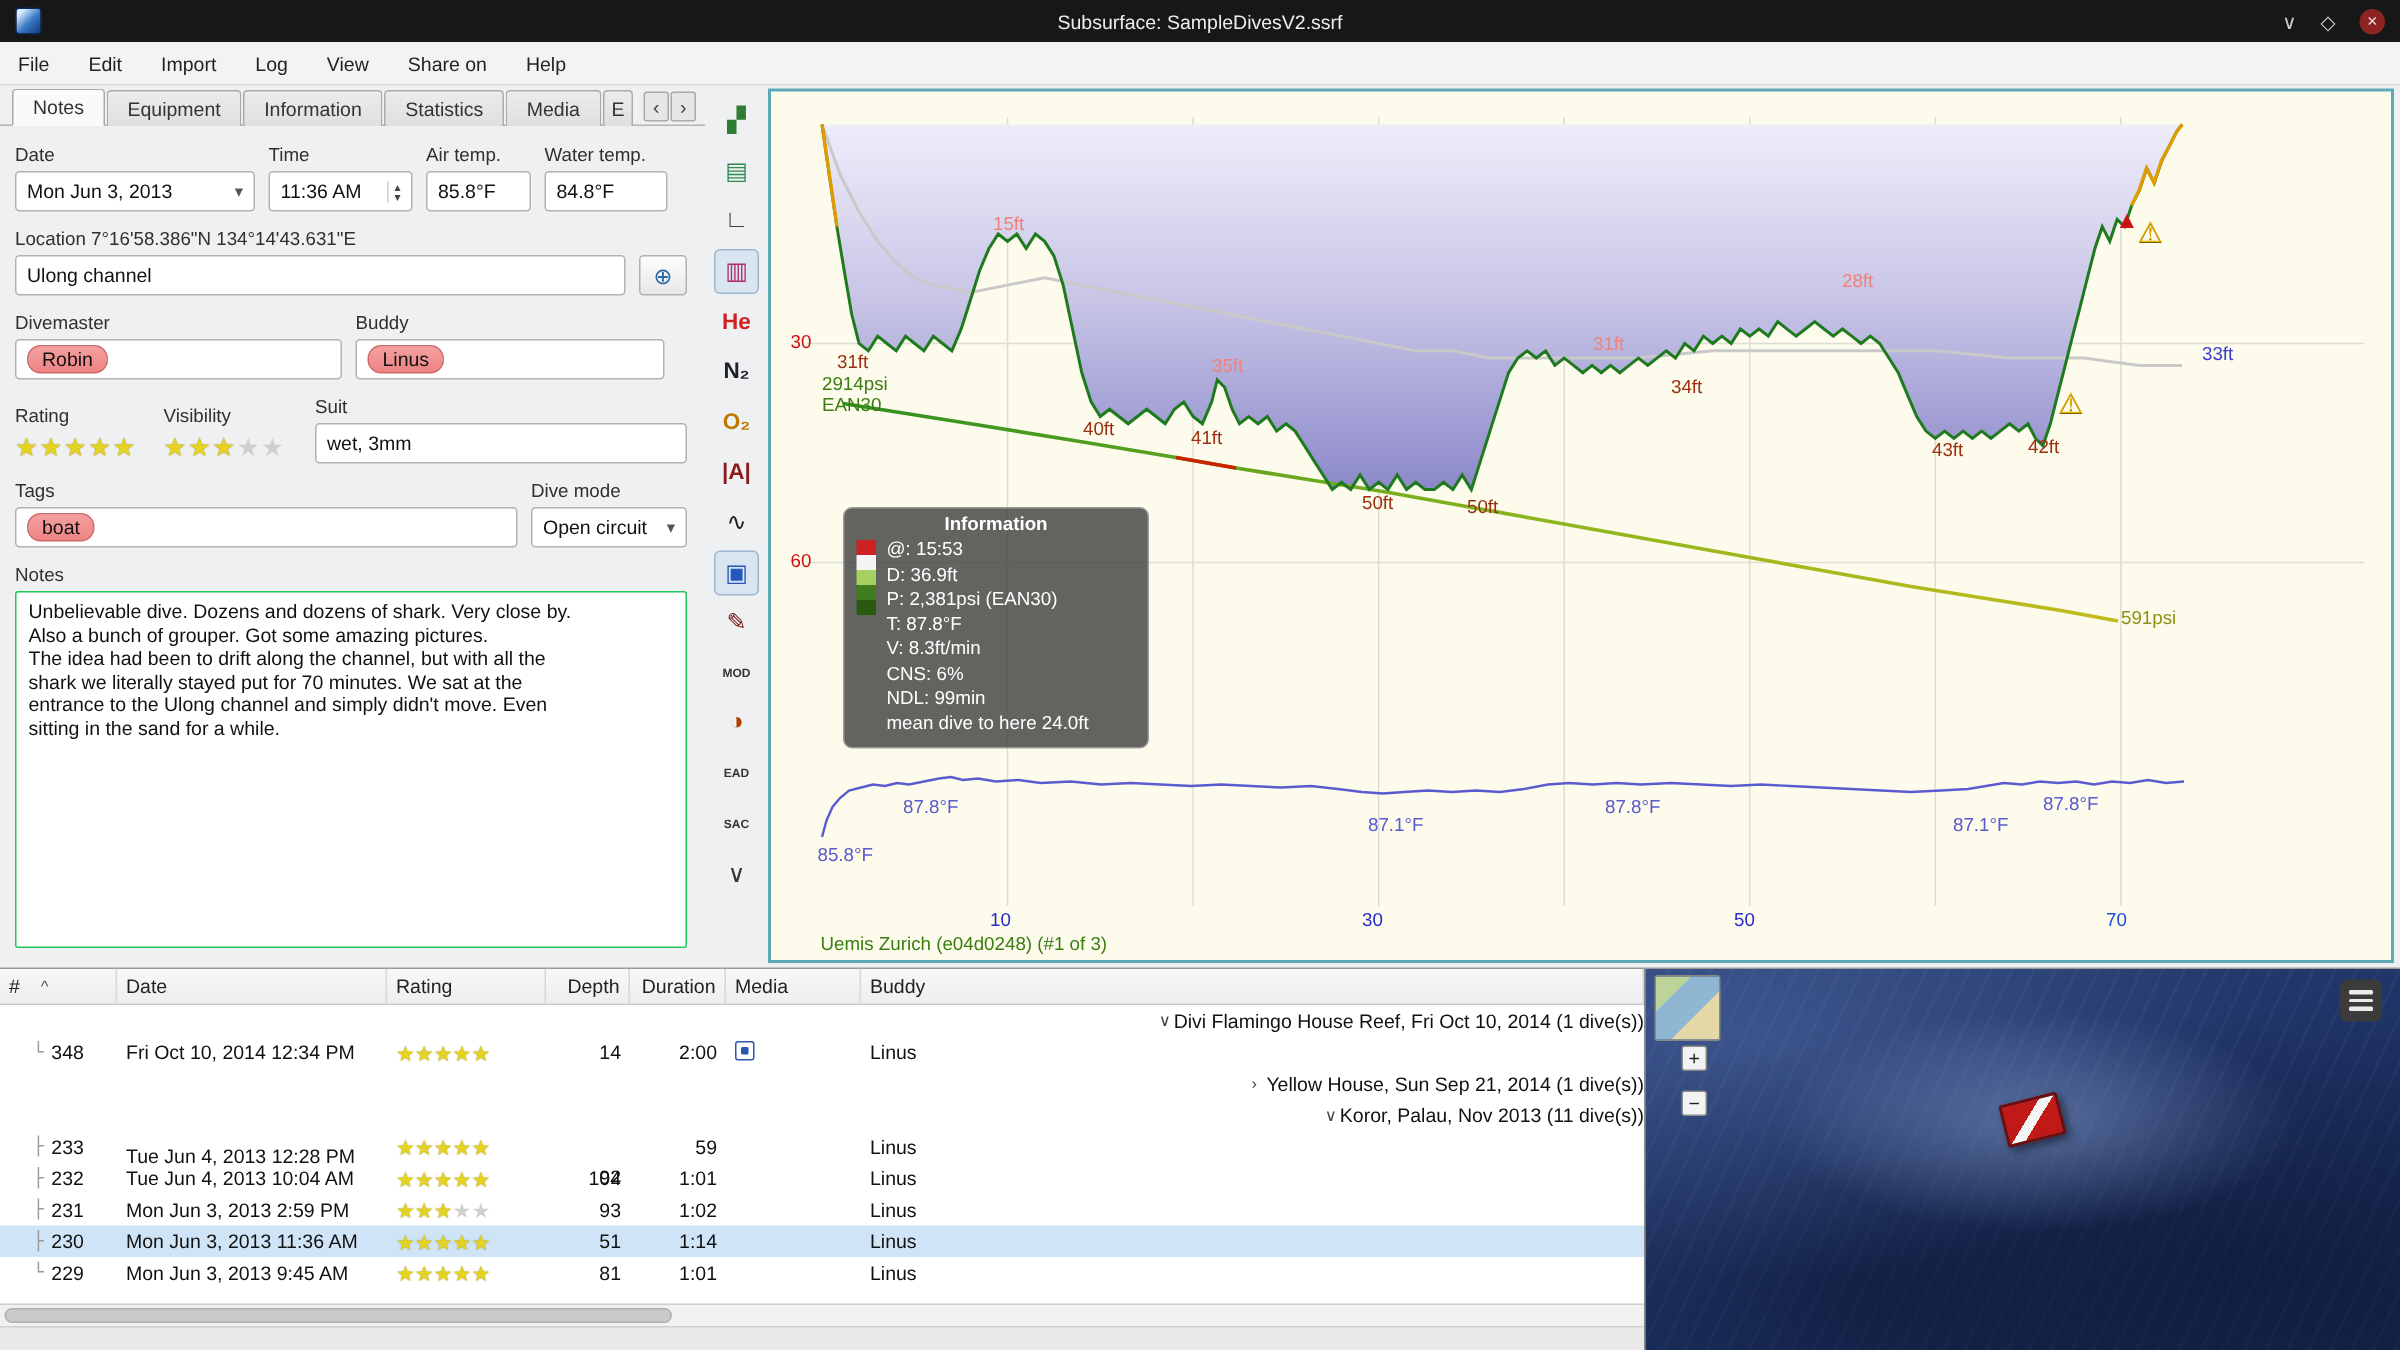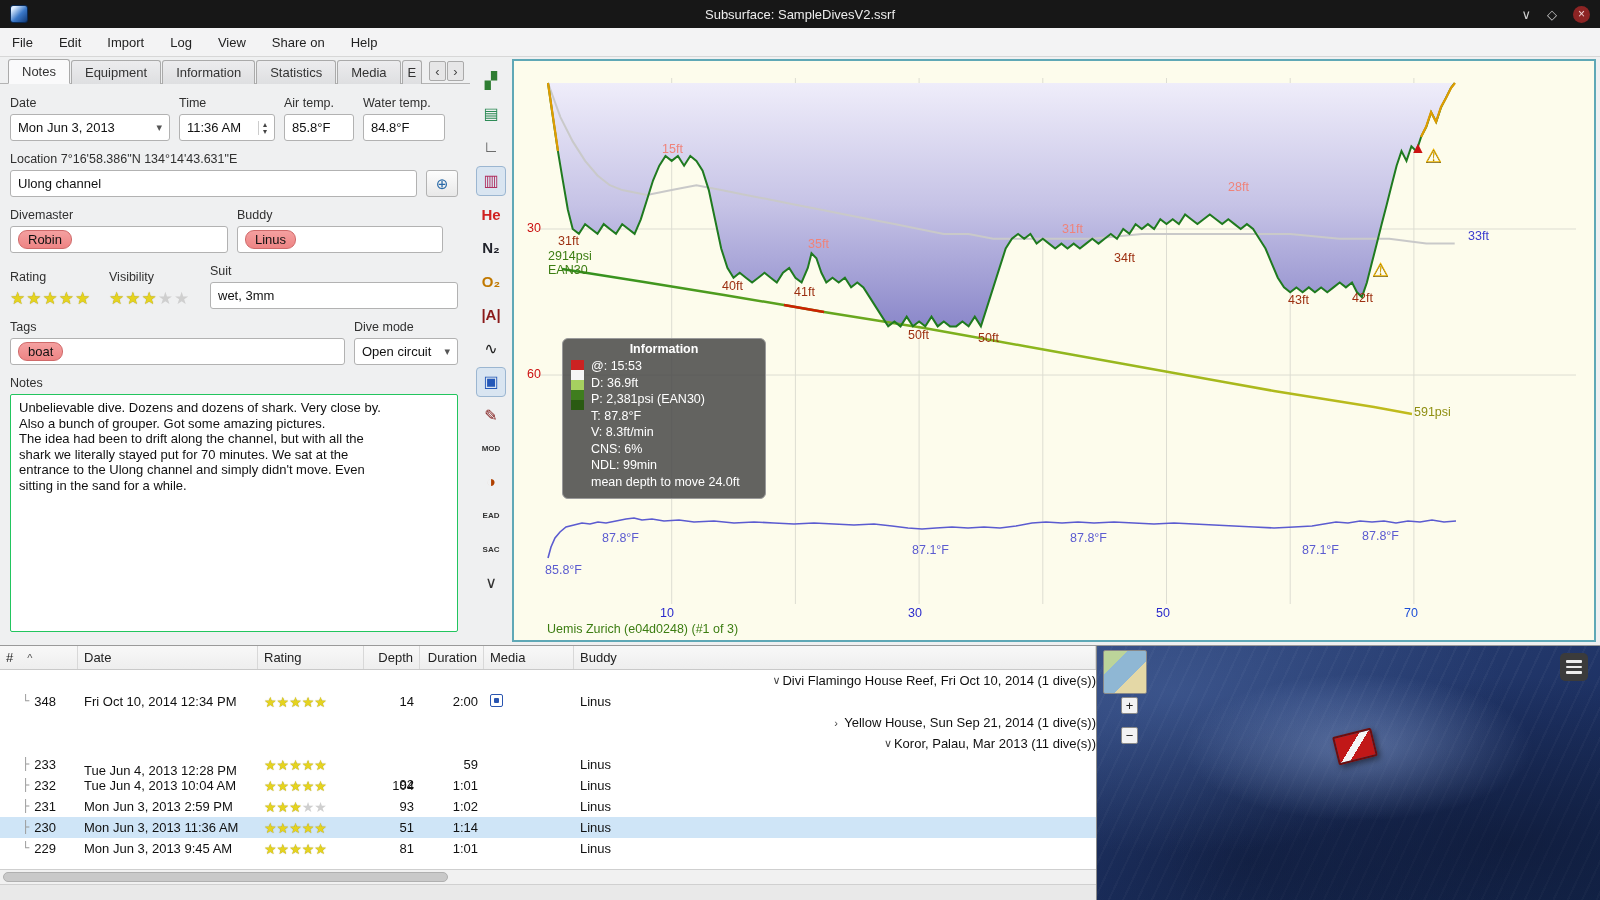--- a/index.html
+++ b/index.html
@@ -376,21 +376,21 @@
                 <span style="background: rgb(42, 90, 18);"></span>
               </span>
             <div id="tt-lines">
                 <div>@: 15:53</div>
                 <div>D: 36.9ft</div>
                 <div>P: 2,381psi (EAN30)</div>
                 <div>T: 87.8°F</div>
                 <div>V: 8.3ft/min</div>
                 <div>CNS: 6%</div>
                 <div>NDL: 99min</div>
-                <div>mean depth to move 24.0ft</div>
+                <div>mean dive to here 24.0ft</div>
               </div>
           </div>
         </div>
       </div>
     </div>
   </div>
 
   <div class="bottom">
     <div class="bottom-left">
       <div class="dl-header" id="dl-header">
@@ -433,21 +433,21 @@
             <span class="dl-c right" style="width: 64px;">2:00</span>
             <span class="dl-c" style="width: 90px;"><span class="media-ic"></span></span>
             <span class="dl-c" style="flex: 1 1 0%;">Linus</span>
           </div>
           <div class="dl-row trip">
             <span class="caret">›</span>
             <span>Yellow House, Sun Sep 21, 2014 (1 dive(s))</span>
           </div>
           <div class="dl-row trip">
             <span class="caret">∨</span>
-            <span>Koror, Palau, Mar 2013 (11 dive(s))</span>
+            <span>Koror, Palau, Nov 2013 (11 dive(s))</span>
           </div>
           <div class="dl-row dive">
             <span class="dl-c num" style="width: 78px;">
               <span class="tree">├</span>
               <span>233</span>
             </span>
             <span class="dl-c" style="width: 180px; margin-top: 12px;">Tue Jun 4, 2013 12:28 PM</span>
             <span class="dl-c" style="width: 106px;"><span class="stars-s"><span class="on">★</span><span class="on">★</span><span class="on">★</span><span class="on">★</span><span class="on">★</span></span></span>
             <span class="dl-c right" style="width: 56px; margin-top: 40px;">92</span>
             <span class="dl-c right" style="width: 64px;">59</span>

